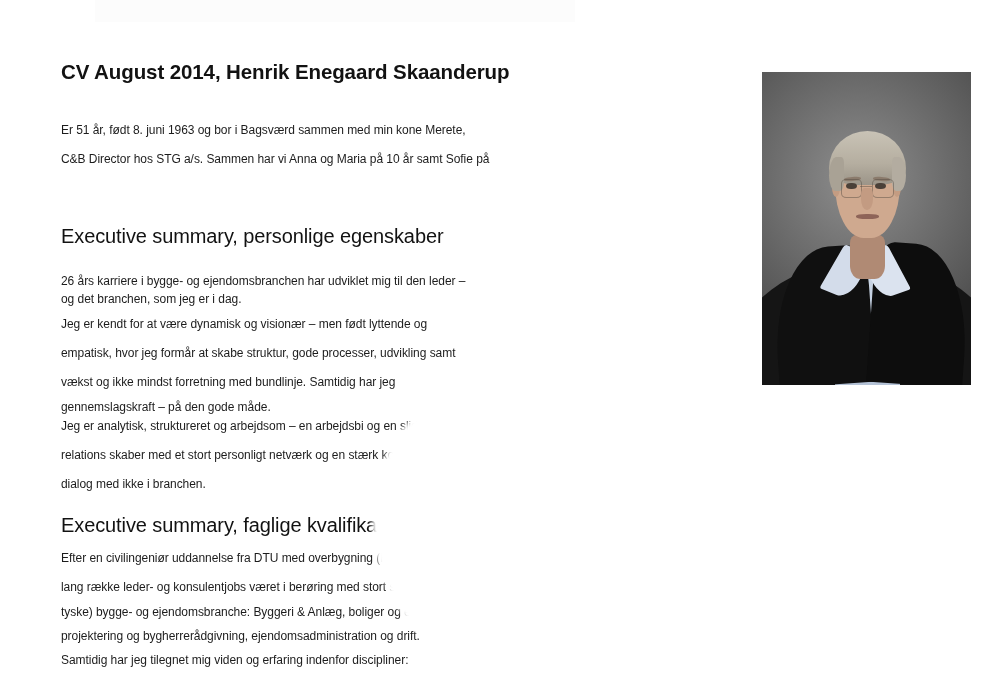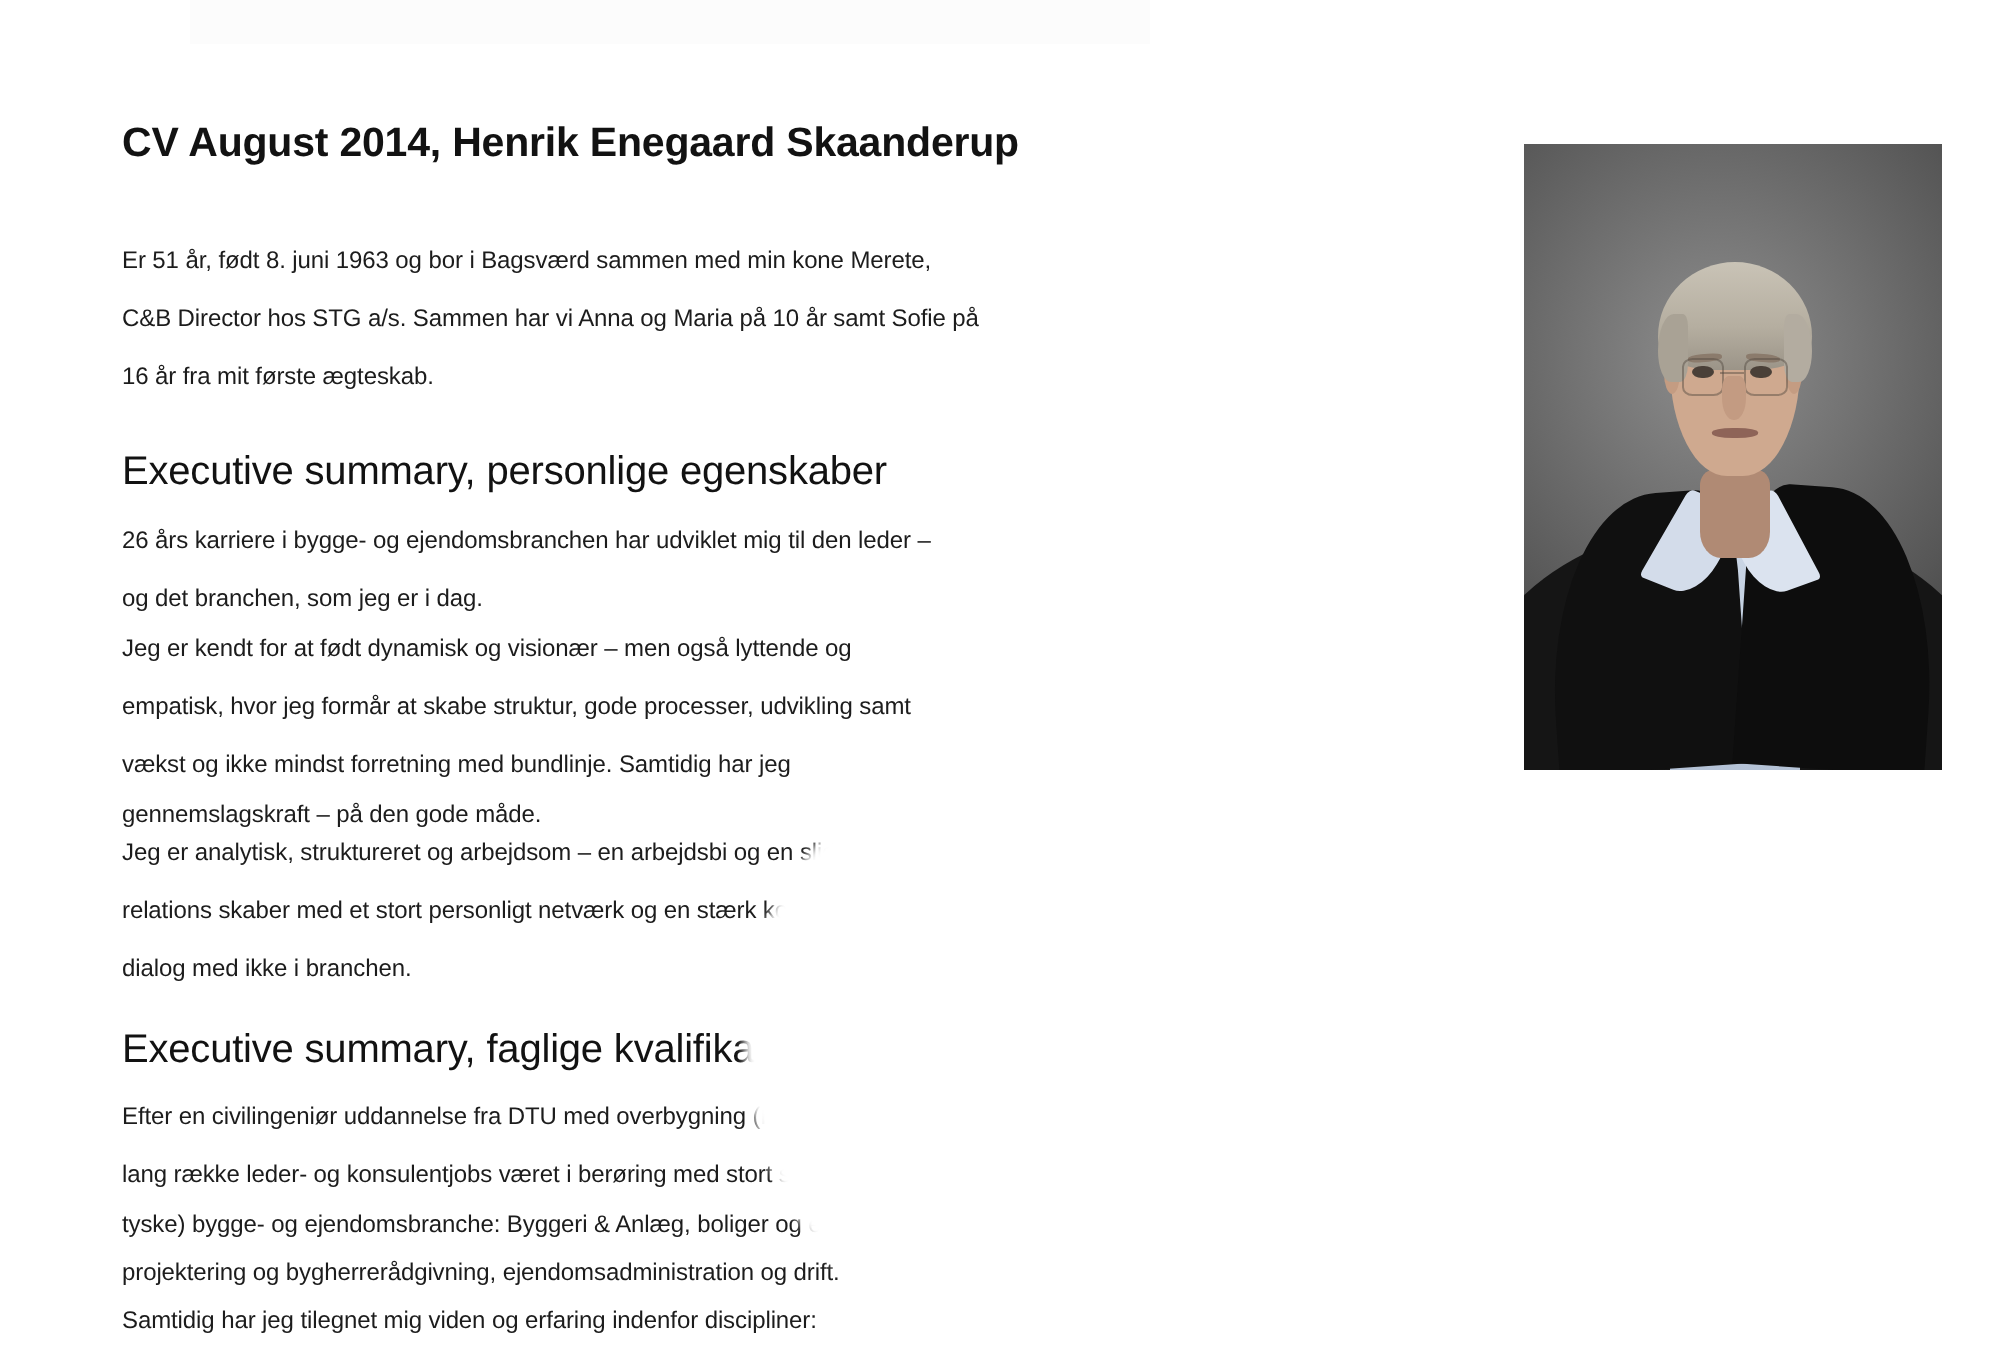--- a/index.html
+++ b/index.html
@@ -338,27 +338,26 @@
       <div class="eye-r"></div>
       <div class="nose"></div>
       <div class="mouth"></div>
     </div>
   </div>
 
   <div class="doc-title">CV August 2014, Henrik Enegaard Skaanderup</div>
 
   <div class="body-line" style="top:116px">Er 51 år, født 8. juni 1963 og bor i Bagsværd sammen med min kone Merete,</div>
   <div class="body-line" style="top:145px">C&amp;B Director hos STG a/s. Sammen har vi Anna og Maria på 10 år samt Sofie på</div>
-  <div class="body-line" style="top:174px">16 år fra mit første ægteskab.</div>
 
   <div class="section-head head-personlige">Executive summary, personlige egenskaber</div>
 
-  <div class="body-line" style="top:256px">26 års karriere i bygge- og ejendomsbranchen har udviklet mig til den leder –</div>
+  <div class="body-line" style="top:267px">26 års karriere i bygge- og ejendomsbranchen har udviklet mig til den leder –</div>
   <div class="body-line" style="top:285px">og det branchen, som jeg er i dag.</div>
-  <div class="body-line" style="top:310px">Jeg er kendt for at født dynamisk og visionær – men også lyttende og</div>
+  <div class="body-line" style="top:310px">Jeg er kendt for at være dynamisk og visionær – men født lyttende og</div>
   <div class="body-line" style="top:339px">empatisk, hvor jeg formår at skabe struktur, gode processer, udvikling samt</div>
   <div class="body-line" style="top:368px">vækst og ikke mindst forretning med bundlinje. Samtidig har jeg</div>
   <div class="body-line" style="top:393px">gennemslagskraft – på den gode måde.</div>
   <div class="body-line" style="top:412px">Jeg er analytisk, struktureret og arbejdsom – en arbejdsbi og en slider. Samtidig er jeg en dygtig</div>
   <div class="body-line" style="top:441px">relations skaber med et stort personligt netværk og en stærk kommunikator med en evne til at gå i</div>
   <div class="body-line" style="top:470px">dialog med ikke i branchen.</div>
 
   <div class="section-head head-faglige">Executive summary, faglige kvalifikationer</div>
 
   <div class="body-line" style="top:544px">Efter en civilingeniør uddannelse fra DTU med overbygning (HD/MBO), har jeg gennem en</div>

